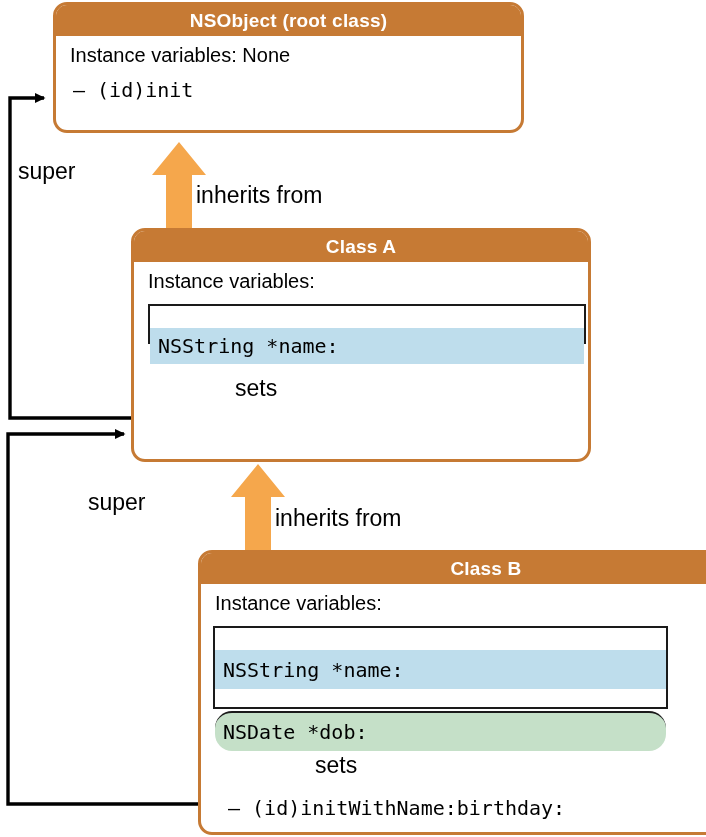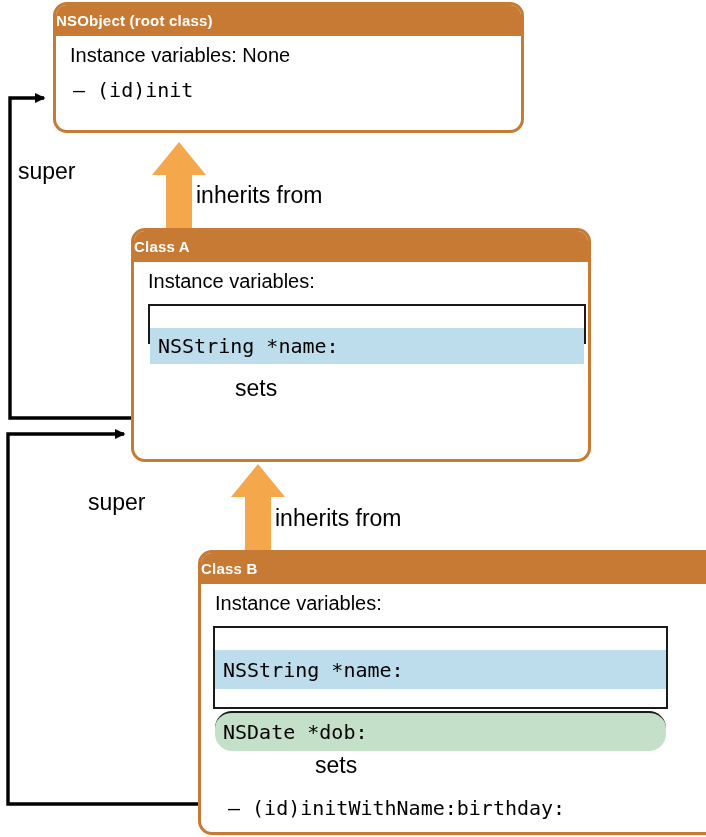--- a/index.html
+++ b/index.html
@@ -17,22 +17,22 @@
     box-sizing:border-box;
     border:3px solid #C67A34;
     border-radius:14px;
     background:#ffffff;
     overflow:hidden;
   }
   .classbox .hdr{
     background:#C67A34;
     color:#ffffff;
     font-weight:bold;
-    font-size:15px;
-    text-align:left;
+    font-size:19px;
+    text-align:center;
     line-height:31px;
     height:31px;
     letter-spacing:.2px;
   }
   .classbox .body{
     position:relative;
     padding:12px;
     height:calc(100% - 31px);
   }
   .ivlabel{

